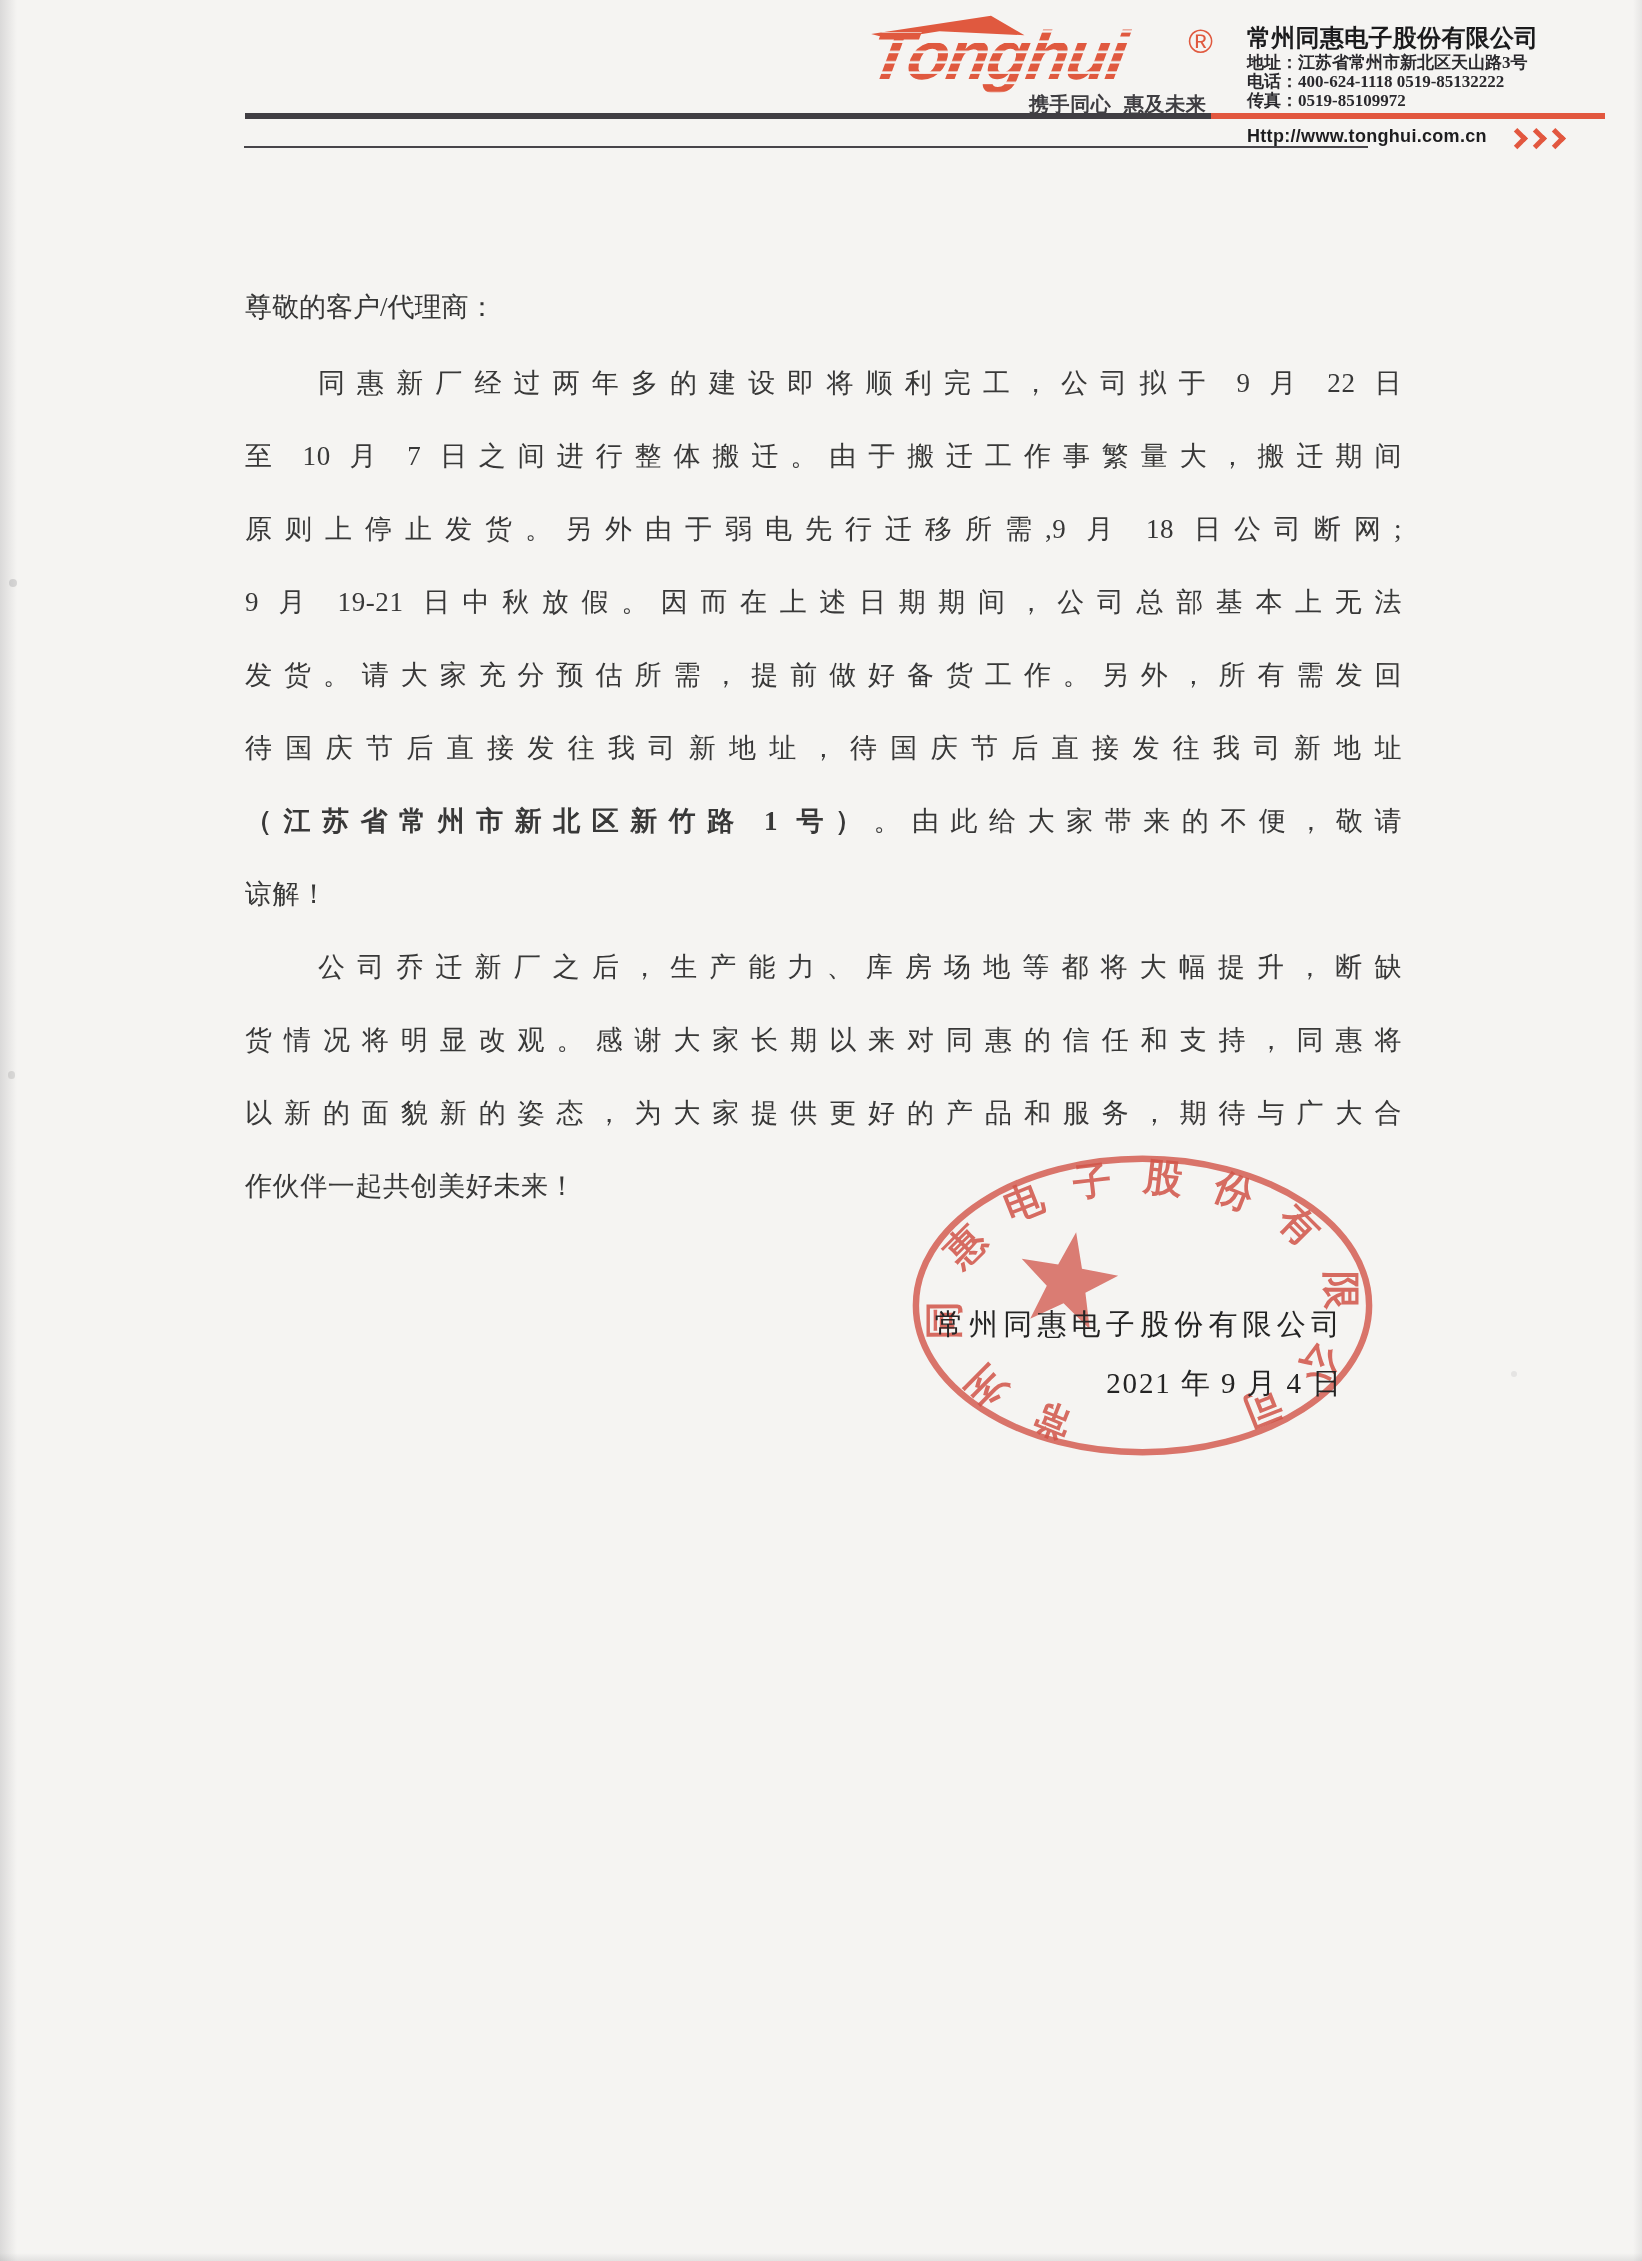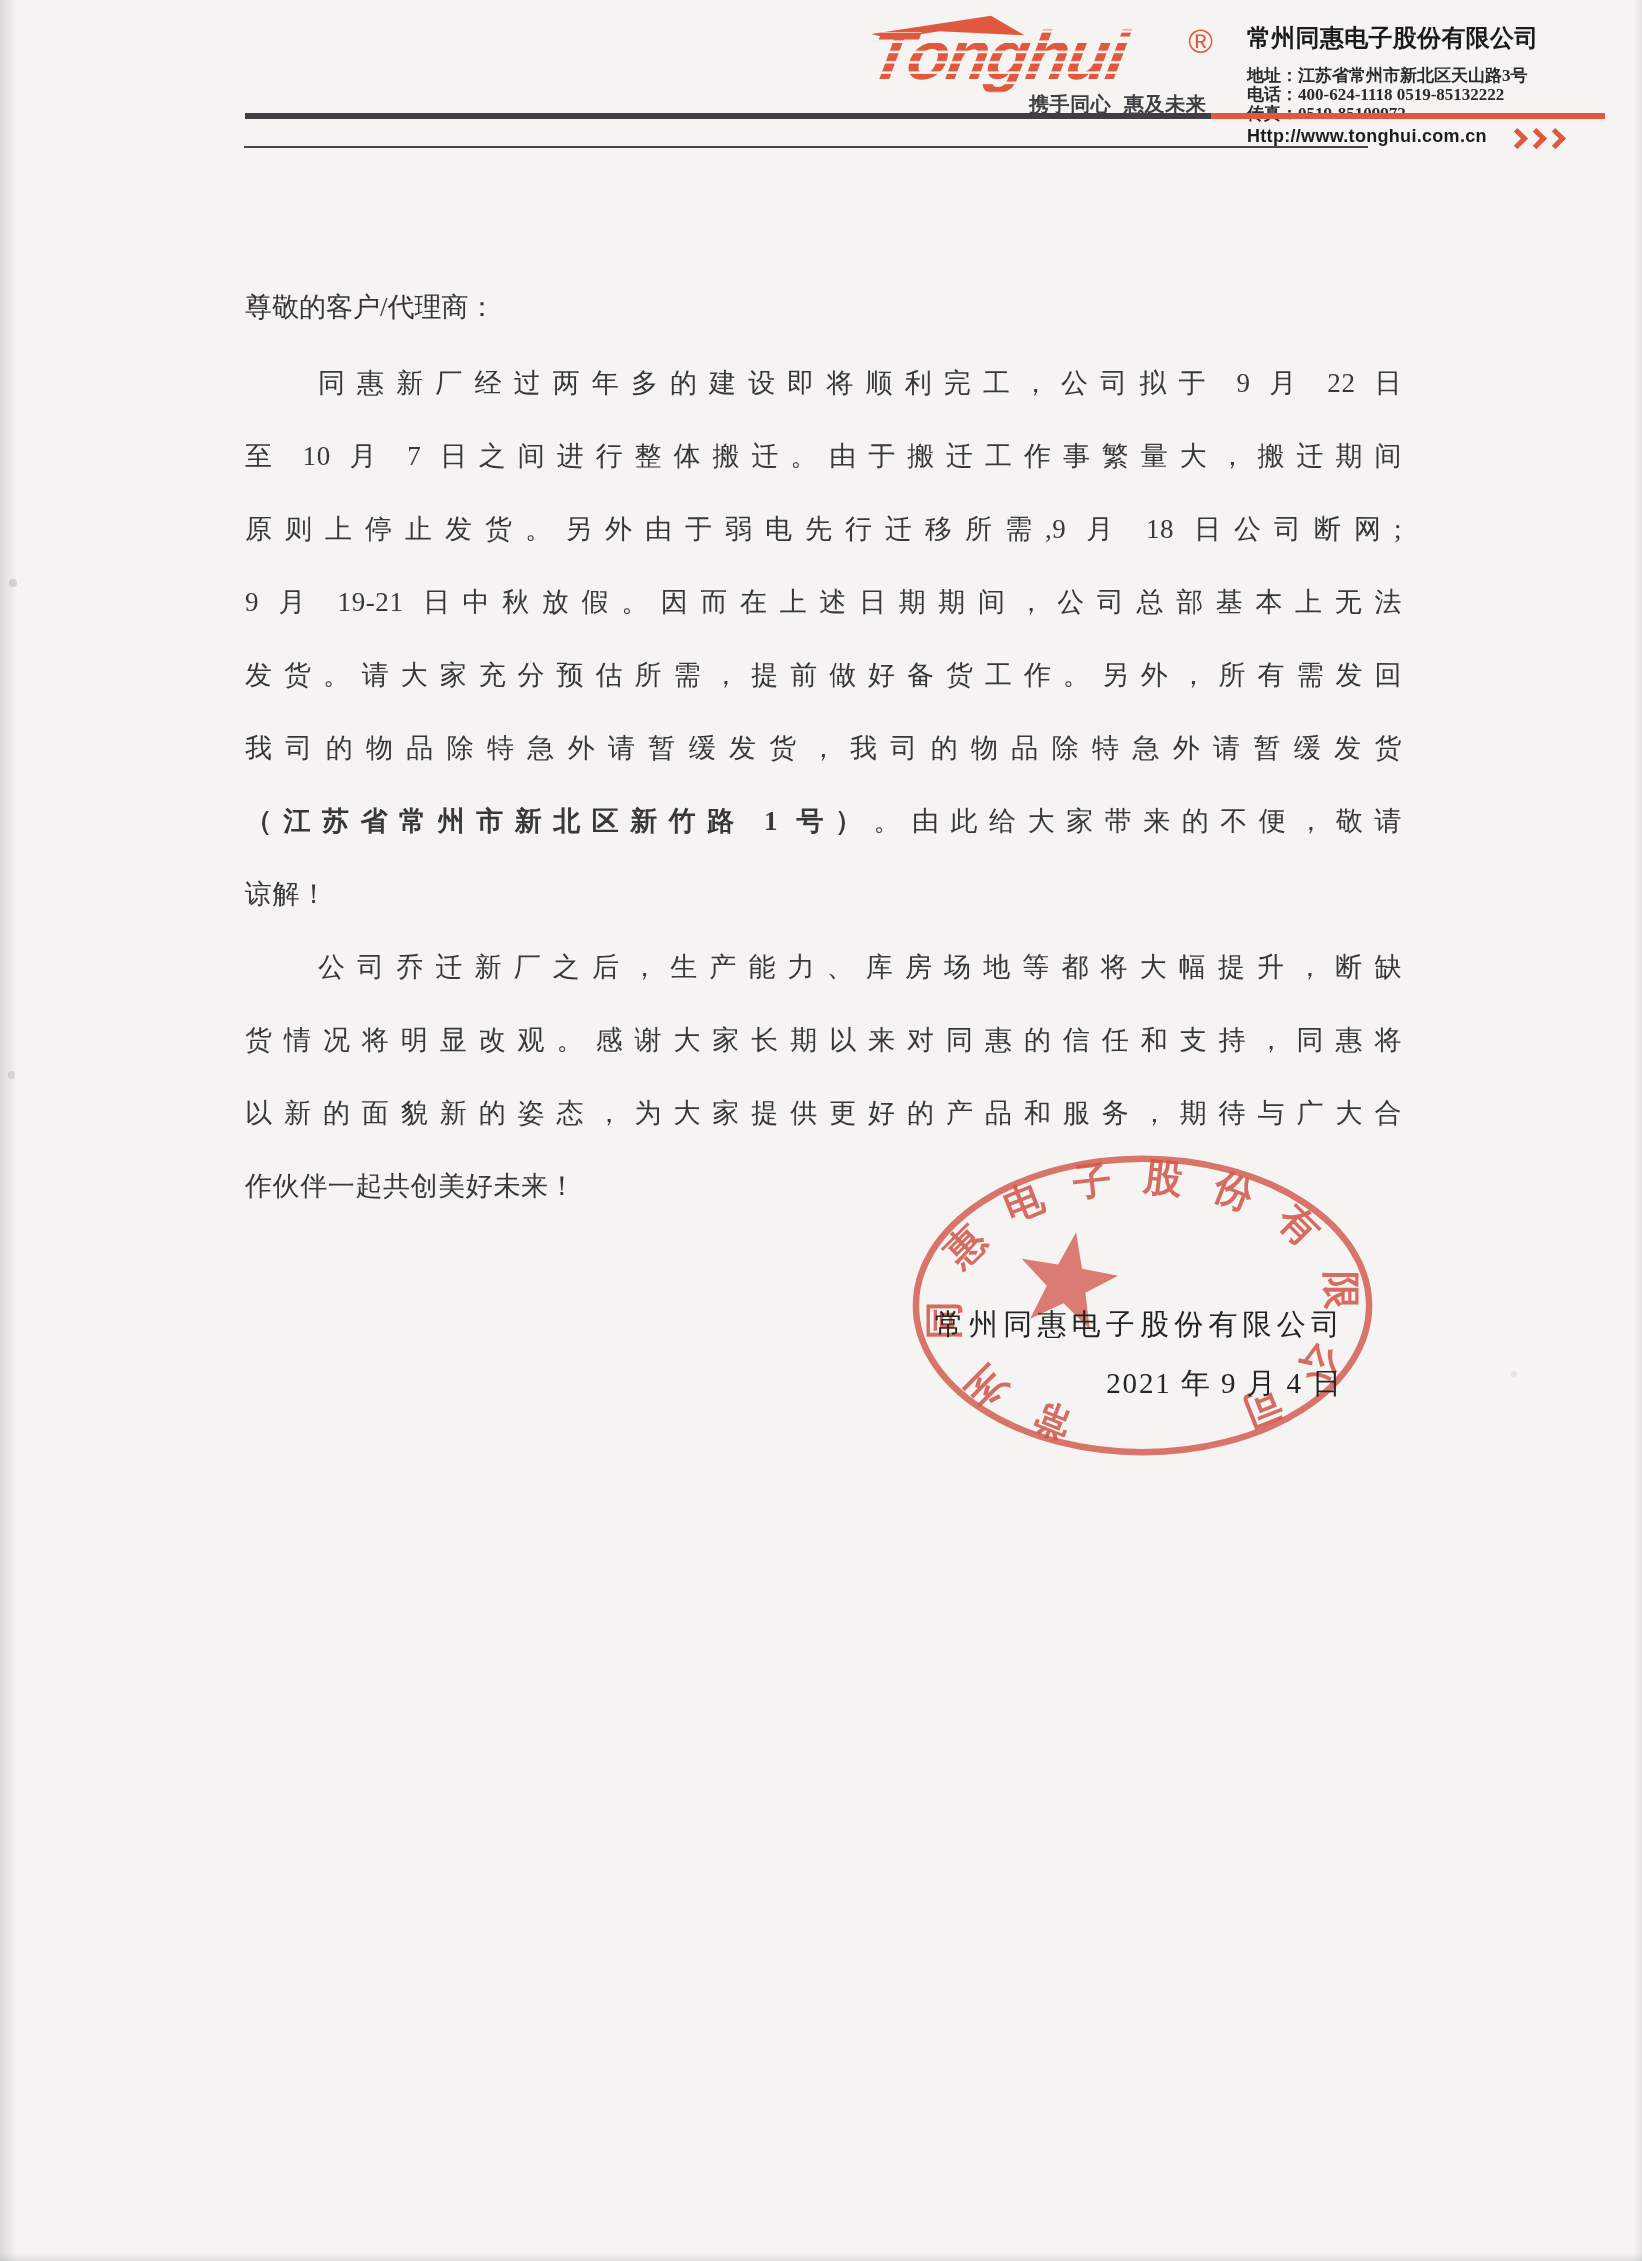--- a/index.html
+++ b/index.html
@@ -22,21 +22,21 @@
   .speck.s2{left:7.7px;top:1071px;width:7.7px;height:7.7px;opacity:.24;}
   .speck.s3{left:1511px;top:1371px;width:5.8px;height:5.8px;opacity:.14;}
 
   
   .logo-svg{position:absolute;left:862px;top:11.6px;}
   .tagline{position:absolute;left:1029px;top:91px;
     font-family:"Liberation Sans","DejaVu Sans",sans-serif;
     font-size:20px;font-weight:bold;color:#3f3e42;letter-spacing:0.6px;word-spacing:6.4px;white-space:nowrap;}
   .company-name{position:absolute;left:1247px;top:22px;
     font-size:24px;font-weight:bold;color:#1b1b1d;letter-spacing:0.3px;white-space:nowrap;}
-  .company-info{position:absolute;left:1247px;top:66px;
+  .company-info{position:absolute;left:1247px;top:53px;
     font-size:17px;font-weight:bold;color:#2a292d;line-height:19px;white-space:nowrap;}
   .hdr-bar{position:absolute;left:245px;top:113px;width:1360px;height:6.4px;font-size:0;}
   .hdr-bar .seg-dark{display:inline-block;width:966px;height:6.4px;background:#403e43;vertical-align:top;}
   .hdr-bar .seg-red{display:inline-block;width:394px;height:6.4px;background:#e2573f;vertical-align:top;}
   .website{position:absolute;left:1247px;top:126px;
     font-family:"Liberation Sans","DejaVu Sans",sans-serif;
     font-size:18px;font-weight:bold;color:#1d1d1f;letter-spacing:0.3px;white-space:nowrap;}
   .arrows{position:absolute;left:1510px;top:131px;white-space:nowrap;}
   .chev{display:inline-block;width:9.7px;height:9.7px;
     border-top:5.8px solid #e2573f;border-right:5.8px solid #e2573f;
@@ -104,21 +104,21 @@
   </div>
   <div class="thin-rule"></div>
 
   <div class="greeting">尊敬的客户/代理商：</div>
   <div class="body-text">
       <div class="bline indent"><span>同惠新厂经过两年多的建设即将顺利完工，公司拟于 9 月 22 日</span></div>
       <div class="bline"><span>至 10 月 7 日之间进行整体搬迁。由于搬迁工作事繁量大，搬迁期间</span></div>
       <div class="bline"><span>原则上停止发货。另外由于弱电先行迁移所需,9 月 18 日公司断网;</span></div>
       <div class="bline"><span>9 月 19-21 日中秋放假。因而在上述日期期间，公司总部基本上无法</span></div>
       <div class="bline"><span>发货。请大家充分预估所需，提前做好备货工作。另外，所有需发回</span></div>
-      <div class="bline"><span>我司的物品除特急外请暂缓发货，我司的物品除特急外请暂缓发货</span></div>
+      <div class="bline"><span>待国庆节后直接发往我司新地址，待国庆节后直接发往我司新地址</span></div>
       <div class="bline"><span class="b">（江苏省常州市新北区新竹路 1 号）</span><span>。由此给大家带来的不便，敬请</span></div>
       <div class="bline nojust"><span>谅解！</span></div>
       <div class="bline indent"><span>公司乔迁新厂之后，生产能力、库房场地等都将大幅提升，断缺</span></div>
       <div class="bline"><span>货情况将明显改观。感谢大家长期以来对同惠的信任和支持，同惠将</span></div>
       <div class="bline"><span>以新的面貌新的姿态，为大家提供更好的产品和服务，期待与广大合</span></div>
       <div class="bline nojust"><span>作伙伴一起共创美好未来！</span></div>
     </div>
 
   <svg class="seal-svg" width="473" height="309" viewBox="0 0 734 480">
     <ellipse cx="367" cy="240" rx="352" ry="228" fill="none" stroke="#ce4639" stroke-width="10" opacity="0.8"></ellipse>

